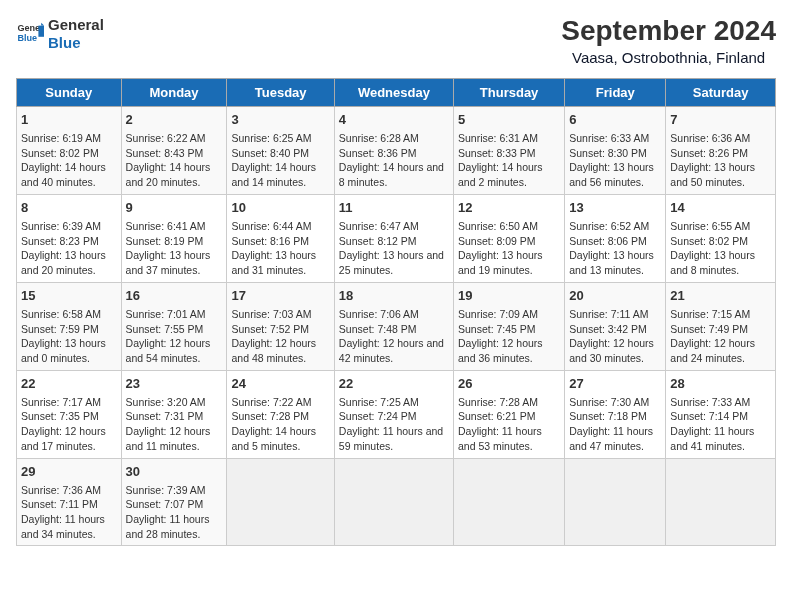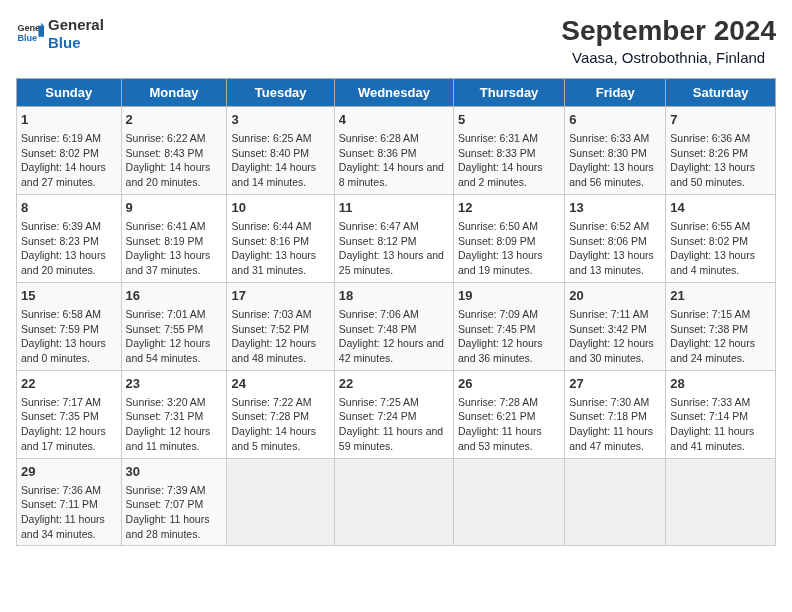--- a/index.html
+++ b/index.html
@@ -105,45 +105,45 @@
         <th>Monday</th>
         <th>Tuesday</th>
         <th>Wednesday</th>
         <th>Thursday</th>
         <th>Friday</th>
         <th>Saturday</th>
       </tr>
   </thead>
   <tbody id="calendar-body">
   <tr>
-        <td><span class="day-num">1</span><span>Sunrise: 6:19 AM</span><br><span>Sunset: 8:02 PM</span><br><span>Daylight: 14 hours and 27 minutes.</span></td>
+        <td><span class="day-num">1</span><span>Sunrise: 6:19 AM</span><br><span>Sunset: 8:02 PM</span><br><span>Daylight: 14 hours and 40 minutes.</span></td>
         <td><span class="day-num">2</span><span>Sunrise: 6:22 AM</span><br><span>Sunset: 8:43 PM</span><br><span>Daylight: 14 hours and 20 minutes.</span></td>
         <td><span class="day-num">3</span><span>Sunrise: 6:25 AM</span><br><span>Sunset: 8:40 PM</span><br><span>Daylight: 14 hours and 14 minutes.</span></td>
         <td><span class="day-num">4</span><span>Sunrise: 6:28 AM</span><br><span>Sunset: 8:36 PM</span><br><span>Daylight: 14 hours and 8 minutes.</span></td>
         <td><span class="day-num">5</span><span>Sunrise: 6:31 AM</span><br><span>Sunset: 8:33 PM</span><br><span>Daylight: 14 hours and 2 minutes.</span></td>
         <td><span class="day-num">6</span><span>Sunrise: 6:33 AM</span><br><span>Sunset: 8:30 PM</span><br><span>Daylight: 13 hours and 56 minutes.</span></td>
         <td><span class="day-num">7</span><span>Sunrise: 6:36 AM</span><br><span>Sunset: 8:26 PM</span><br><span>Daylight: 13 hours and 50 minutes.</span></td>
       </tr>
       <tr>
         <td><span class="day-num">8</span><span>Sunrise: 6:39 AM</span><br><span>Sunset: 8:23 PM</span><br><span>Daylight: 13 hours and 20 minutes.</span></td>
         <td><span class="day-num">9</span><span>Sunrise: 6:41 AM</span><br><span>Sunset: 8:19 PM</span><br><span>Daylight: 13 hours and 37 minutes.</span></td>
         <td><span class="day-num">10</span><span>Sunrise: 6:44 AM</span><br><span>Sunset: 8:16 PM</span><br><span>Daylight: 13 hours and 31 minutes.</span></td>
         <td><span class="day-num">11</span><span>Sunrise: 6:47 AM</span><br><span>Sunset: 8:12 PM</span><br><span>Daylight: 13 hours and 25 minutes.</span></td>
         <td><span class="day-num">12</span><span>Sunrise: 6:50 AM</span><br><span>Sunset: 8:09 PM</span><br><span>Daylight: 13 hours and 19 minutes.</span></td>
         <td><span class="day-num">13</span><span>Sunrise: 6:52 AM</span><br><span>Sunset: 8:06 PM</span><br><span>Daylight: 13 hours and 13 minutes.</span></td>
-        <td><span class="day-num">14</span><span>Sunrise: 6:55 AM</span><br><span>Sunset: 8:02 PM</span><br><span>Daylight: 13 hours and 4 minutes.</span></td>
+        <td><span class="day-num">14</span><span>Sunrise: 6:55 AM</span><br><span>Sunset: 8:02 PM</span><br><span>Daylight: 13 hours and 8 minutes.</span></td>
       </tr>
       <tr>
         <td><span class="day-num">15</span><span>Sunrise: 6:58 AM</span><br><span>Sunset: 7:59 PM</span><br><span>Daylight: 13 hours and 0 minutes.</span></td>
         <td><span class="day-num">16</span><span>Sunrise: 7:01 AM</span><br><span>Sunset: 7:55 PM</span><br><span>Daylight: 12 hours and 54 minutes.</span></td>
         <td><span class="day-num">17</span><span>Sunrise: 7:03 AM</span><br><span>Sunset: 7:52 PM</span><br><span>Daylight: 12 hours and 48 minutes.</span></td>
         <td><span class="day-num">18</span><span>Sunrise: 7:06 AM</span><br><span>Sunset: 7:48 PM</span><br><span>Daylight: 12 hours and 42 minutes.</span></td>
         <td><span class="day-num">19</span><span>Sunrise: 7:09 AM</span><br><span>Sunset: 7:45 PM</span><br><span>Daylight: 12 hours and 36 minutes.</span></td>
         <td><span class="day-num">20</span><span>Sunrise: 7:11 AM</span><br><span>Sunset: 3:42 PM</span><br><span>Daylight: 12 hours and 30 minutes.</span></td>
-        <td><span class="day-num">21</span><span>Sunrise: 7:15 AM</span><br><span>Sunset: 7:38 PM</span><br><span>Daylight: 12 hours and 24 minutes.</span></td>
+        <td><span class="day-num">21</span><span>Sunrise: 7:15 AM</span><br><span>Sunset: 7:49 PM</span><br><span>Daylight: 12 hours and 24 minutes.</span></td>
       </tr>
       <tr>
         <td><span class="day-num">22</span><span>Sunrise: 7:17 AM</span><br><span>Sunset: 7:35 PM</span><br><span>Daylight: 12 hours and 17 minutes.</span></td>
         <td><span class="day-num">23</span><span>Sunrise: 3:20 AM</span><br><span>Sunset: 7:31 PM</span><br><span>Daylight: 12 hours and 11 minutes.</span></td>
         <td><span class="day-num">24</span><span>Sunrise: 7:22 AM</span><br><span>Sunset: 7:28 PM</span><br><span>Daylight: 14 hours and 5 minutes.</span></td>
         <td><span class="day-num">22</span><span>Sunrise: 7:25 AM</span><br><span>Sunset: 7:24 PM</span><br><span>Daylight: 11 hours and 59 minutes.</span></td>
         <td><span class="day-num">26</span><span>Sunrise: 7:28 AM</span><br><span>Sunset: 6:21 PM</span><br><span>Daylight: 11 hours and 53 minutes.</span></td>
         <td><span class="day-num">27</span><span>Sunrise: 7:30 AM</span><br><span>Sunset: 7:18 PM</span><br><span>Daylight: 11 hours and 47 minutes.</span></td>
         <td><span class="day-num">28</span><span>Sunrise: 7:33 AM</span><br><span>Sunset: 7:14 PM</span><br><span>Daylight: 11 hours and 41 minutes.</span></td>
       </tr>

